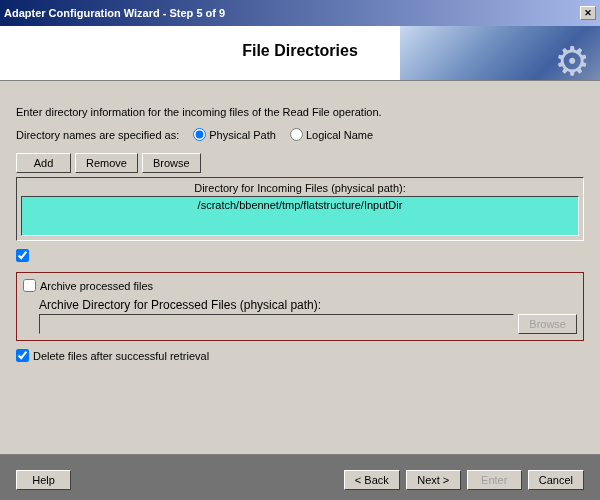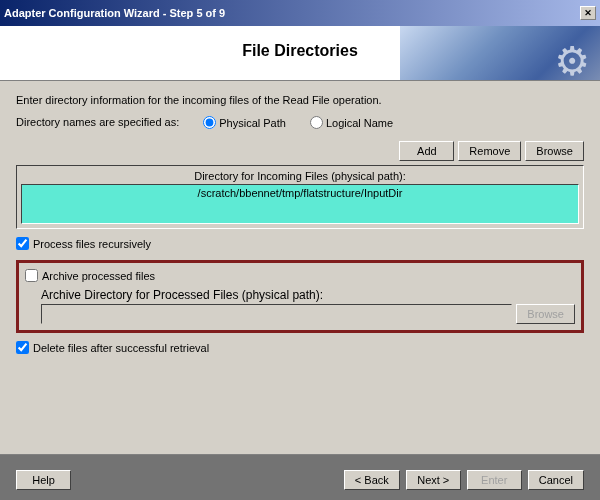--- a/index.html
+++ b/index.html
@@ -89,54 +89,52 @@
     }
 
     .gear-icon {
       font-size: 40px;
       color: #d0d8e8;
       opacity: 0.9;
     }
 
     .wizard-body {
       flex: 1;
-      padding: 12px 16px;
+      padding: 24px 16px;
       display: flex;
       flex-direction: column;
       gap: 8px;
     }
 
     .info-text {
       font-size: 11px;
       color: #000;
       line-height: 1.4;
     }
 
     .radio-group {
       display: flex;
-      align-items: flex-start;
-      gap: 6px;
+      align-items: center;
+      gap: 14px;
       font-size: 11px;
     }
 
     .radio-group label {
       display: flex;
       align-items: center;
       gap: 3px;
       cursor: pointer;
-      margin-left: 18px;
     }
 
     .directory-section {
       margin-top: 4px;
     }
 
     .button-row {
       display: flex;
-      justify-content: flex-end;
       gap: 4px;
       margin-bottom: 4px;
     }
 
     .win-btn {
       background: #d4d0c8;
       border: 1px solid #808080;
       border-top-color: #fff;
       border-left-color: #fff;
       border-bottom-color: #404040;
@@ -173,21 +171,21 @@
       align-items: center;
       gap: 4px;
       font-size: 11px;
     }
 
     .checkbox-row input[type="checkbox"] {
       cursor: pointer;
     }
 
     .archive-section {
-      border: 3px solid #7f1d1d;
+      border: 1px solid #7f1d1d;
       padding: 6px;
       margin-top: 2px;
     }
 
     .archive-label-row {
       display: flex;
       align-items: center;
       gap: 4px;
       font-size: 11px;
       margin-bottom: 6px;
@@ -295,21 +293,20 @@
       </div>
 
       <div class="dir-box">
         <div class="dir-label">Directory for Incoming Files (physical path):</div>
         <div class="dir-path-box">/scratch/bbennet/tmp/flatstructure/InputDir</div>
       </div>
     </div>
 
     <div class="checkbox-row">
       <input type="checkbox" checked="" style="">
-      <span>Process files recursively</span>
     </div>
 
     <div class="archive-section">
       <div class="archive-label-row">
         <input type="checkbox" style="">
         <span>Archive processed files</span>
       </div>
       <div class="archive-dir-label">Archive Directory for Processed Files (physical path):</div>
       <div class="archive-dir-row">
         <input class="archive-input" type="text" style="">

